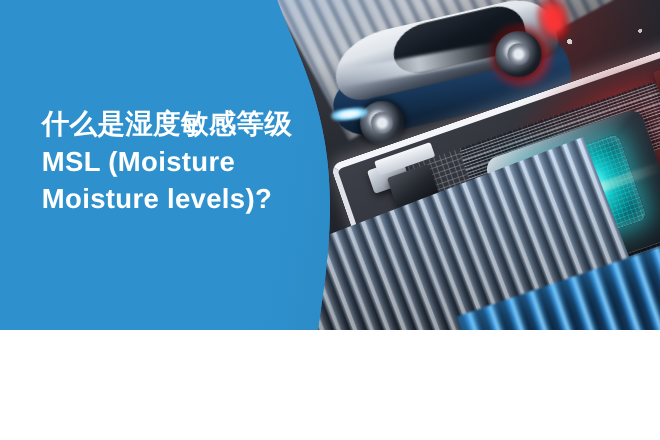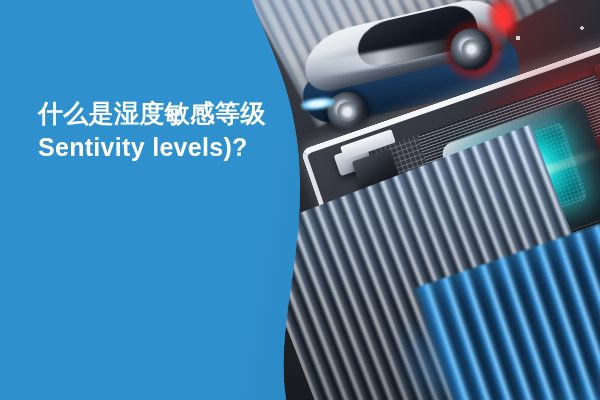--- a/index.html
+++ b/index.html
@@ -8,21 +8,21 @@
     padding: 0;
     background: #ffffff;
   }
   body {
     font-family: "Liberation Sans", "DejaVu Sans", sans-serif;
   }
 
   .banner {
     position: relative;
     width: 600px;
-    height: 400px;
+    height: 300px;
     overflow: hidden;
     background: #1b2430;
   }
 
   
   .photo {
     position: absolute;
     inset: 0;
     overflow: hidden;
   }
@@ -417,17 +417,18 @@
     <div class="fins-blue"></div>
 
     <div class="photo-blur"></div>
   </div>
 
   <div class="blue-panel"></div>
   <div class="blue-panel-soft"></div>
 
   <div class="copy">
     <h1 class="headline cn">什么是湿度敏感等级</h1>
-    <h1 class="headline">Sentivity levels)?</h1>
+    <h1 class="headline">MSL (Moisture</h1>
+    <h1 class="headline">Moisture levels)?</h1>
   </div>
 
 
 </div>
 
 </body></html>

